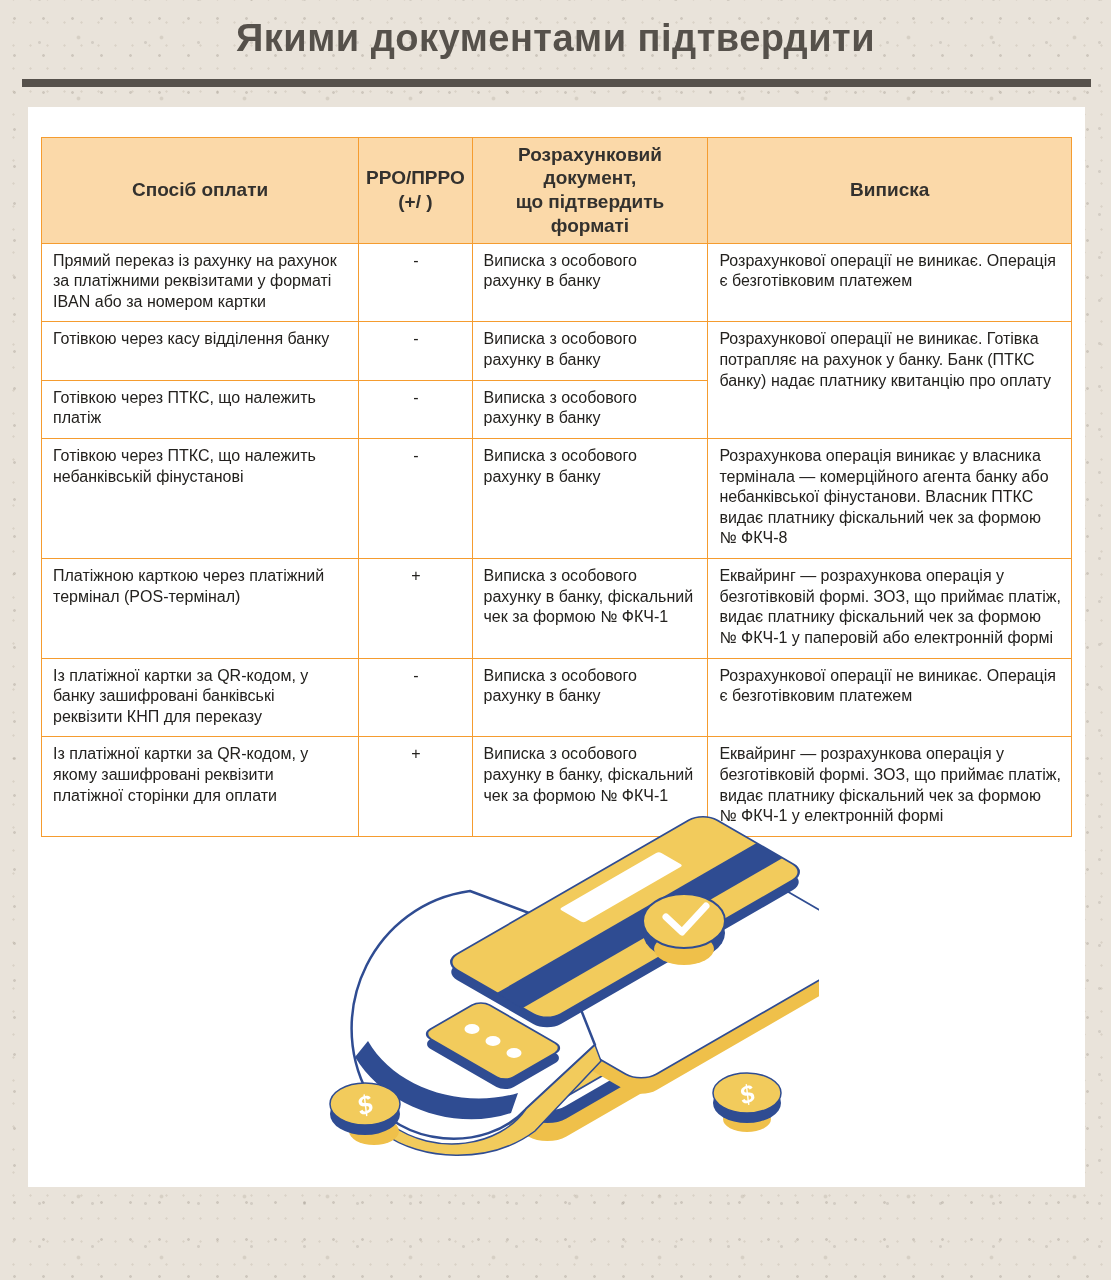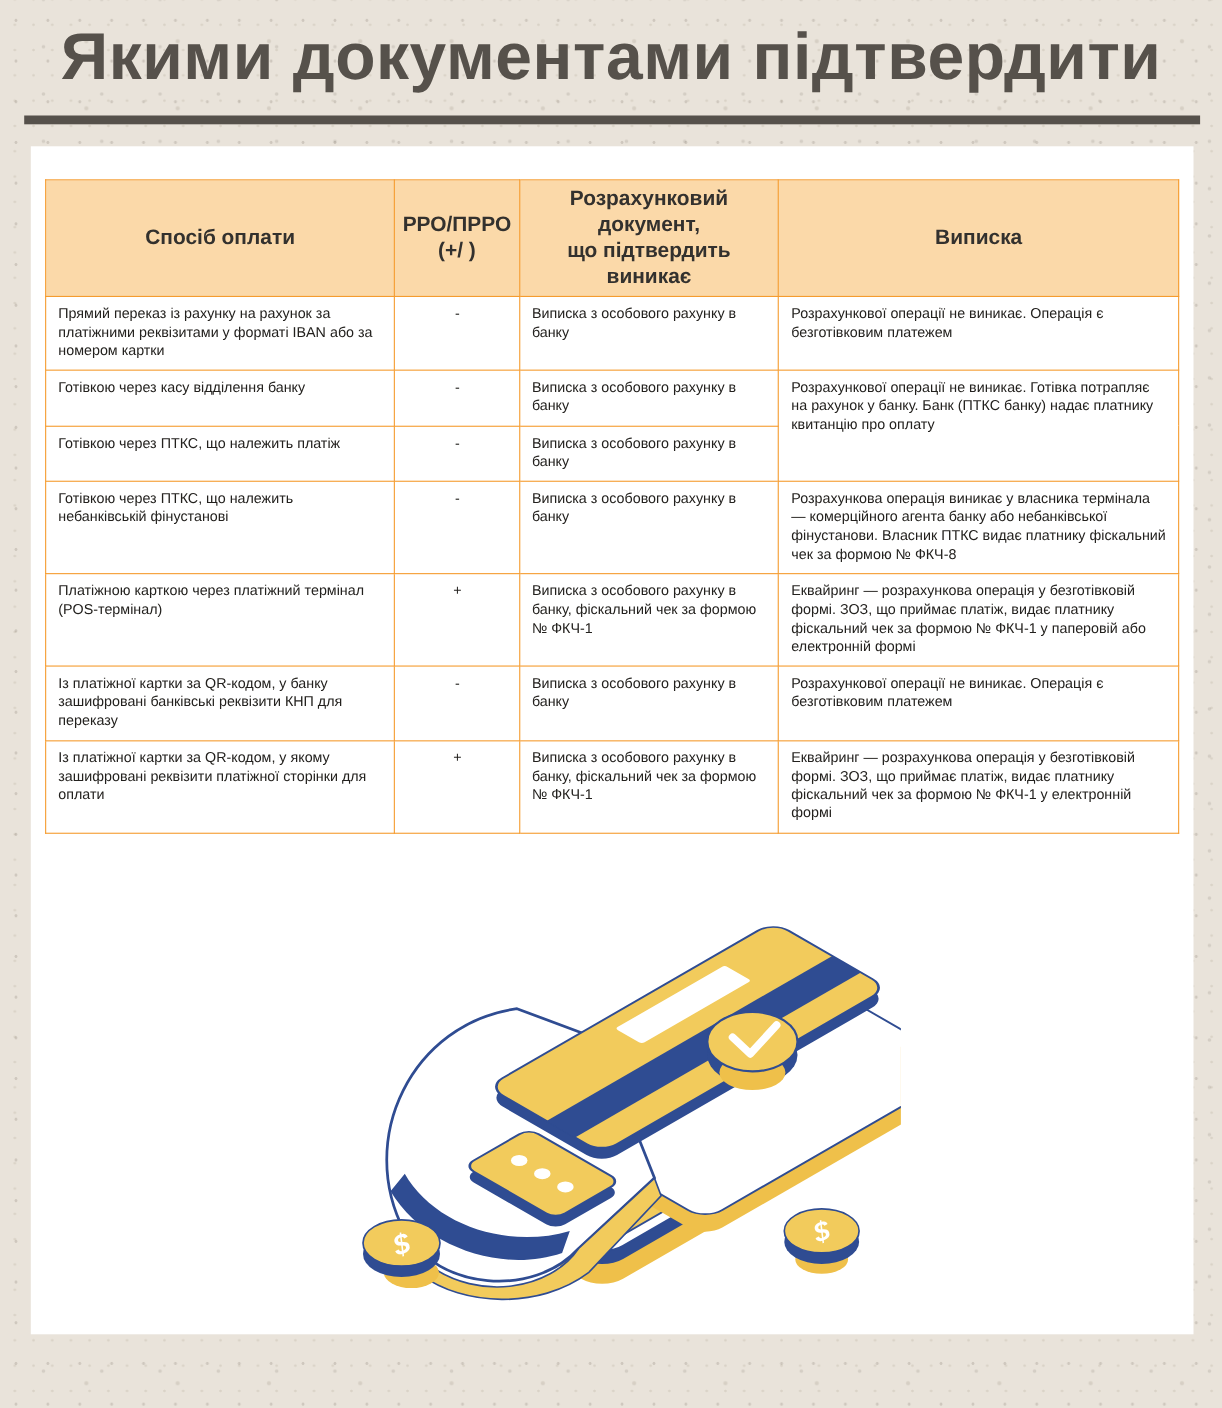--- a/index.html
+++ b/index.html
@@ -11,21 +11,21 @@
       radial-gradient(circle, rgba(110,100,88,.22) 0 1px, transparent 1.7px),
       radial-gradient(circle, rgba(90,82,70,.15) 0 1px, transparent 2px),
       radial-gradient(circle, rgba(140,128,110,.20) 0 1.3px, transparent 2.4px),
       radial-gradient(circle, rgba(170,160,140,.25) 0 .8px, transparent 1.5px);
     background-size:29px 37px,53px 43px,83px 61px,17px 23px;
     background-position:0 0,13px 21px,37px 7px,5px 11px;
   }
   .page-title{
     margin-top:16px;
     text-align:center;
-    font-size:60px;
+    font-size:38px;
     font-weight:bold;
     line-height:1.2;
     color:#56514b;
     letter-spacing:.5px;
   }
   .rule{
     height:8px;background:#56514b;
     margin:17px 20px 0 22px;
   }
   .panel{
@@ -44,21 +44,21 @@
     border:1.6px solid #f59c2f;
   }
   table.pay th{
     background:#fbd9a9;
     font-size:19px;font-weight:bold;color:#33312e;
     text-align:center;vertical-align:middle;
     padding:5px 6px;height:48px;
     line-height:1.25;white-space:pre-line;
   }
   table.pay td{
-    font-size:13px;line-height:1.29;color:#23211e;
+    font-size:16px;line-height:1.29;color:#23211e;
     vertical-align:top;text-align:left;
     padding:7px 10px 9px 11px;
   }
   table.pay td.sign{text-align:center;}
   col.c1{width:30.8%;} col.c2{width:11.0%;} col.c3{width:22.9%;} col.c4{width:35.3%;}
   .illustration{
     position:absolute;left:50%;top:702px;
     transform:translateX(-50%);
   }
 </style>
@@ -79,21 +79,21 @@
         <col class="c2">
         <col class="c3">
         <col class="c4">
       </colgroup>
     <thead>
       <tr>
           <th>Спосіб оплати</th>
           <th>РРО/ПРРО
 (+/ )</th>
           <th>Розрахунковий документ,
-що підтвердить виникає</th>
+що підтвердить форматі</th>
           <th>Виписка</th>
         </tr>
     </thead>
     <tbody>
         <tr>
           <td>Прямий переказ із рахунку на рахунок за платіжними реквізитами у форматі IBAN або за номером картки</td>
           <td class="sign">-</td>
           <td>Виписка з особового рахунку в банку</td>
           <td>Розрахункової операції не виникає. Операція є безготівковим платежем</td>
         </tr>

